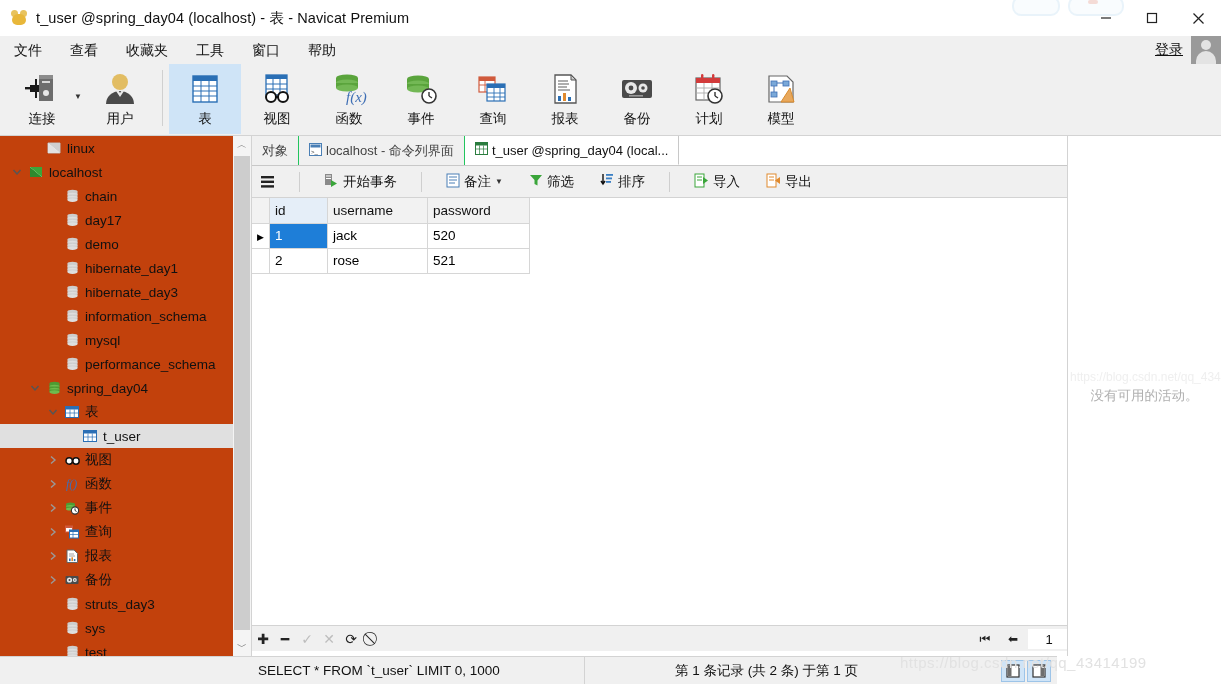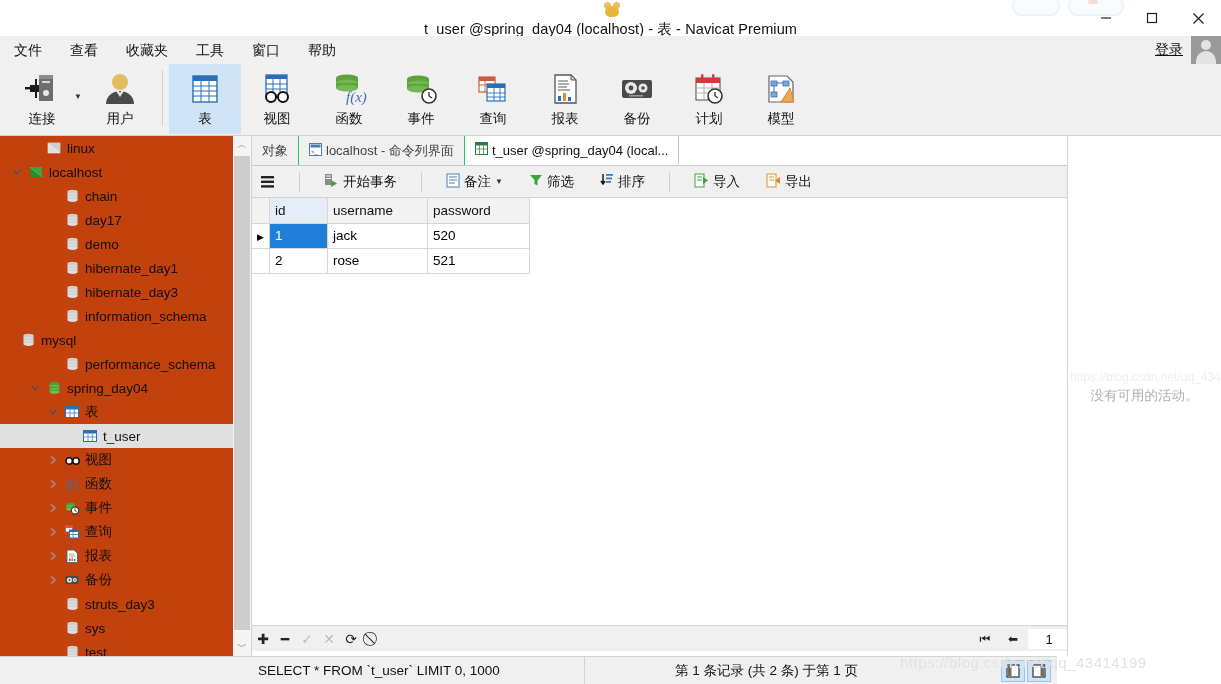--- a/index.html
+++ b/index.html
@@ -9,21 +9,21 @@
     font-size: 13px;
     color: #000;
     background: #ffffff;
     overflow: hidden;
   }
   #app { position: relative; width: 1221px; height: 684px; background: #ffffff; }
 
   
   .titlebar {
     position: absolute; left: 0; top: 0; width: 1221px; height: 36px;
-    background: #ffffff; display: flex; align-items: center; flex-direction: column;
+    background: #ffffff; display: flex; align-items: center;
   }
   .title-icon {
     width: 20px; height: 20px; margin-left: 9px; margin-right: 7px;
     position: relative; flex: none;
   }
   .title-icon .c1 { position: absolute; width: 14px; height: 11px; left: 3px; top: 6px;
     background: #e8b73a; border-radius: 7px 7px 6px 6px; }
   .title-icon .c2 { position: absolute; width: 7px; height: 7px; left: 2px; top: 2px;
     background: #e8c35e; border-radius: 50%; }
   .title-icon .c3 { position: absolute; width: 7px; height: 7px; left: 11px; top: 2px;
@@ -539,21 +539,21 @@
               <rect x="1.5" y="2.5" width="10" height="3" fill="#cdcdcd"></rect>
               <ellipse cx="6.5" cy="5.5" rx="5" ry="1.8" fill="#dedede"></ellipse>
               <rect x="1.5" y="5.5" width="10" height="3" fill="#cdcdcd"></rect>
               <ellipse cx="6.5" cy="8.5" rx="5" ry="1.8" fill="#dedede"></ellipse>
               <rect x="1.5" y="8.5" width="10" height="2.6" fill="#cdcdcd"></rect>
               <ellipse cx="6.5" cy="11.1" rx="5" ry="1.8" fill="#dedede"></ellipse>
             </svg>
           </span>
           <span class="tree-label">information_schema</span>
         </div>
-        <div class="tree-row" style="">
+        <div class="tree-row" style="padding-left: 44px;">
           <span class="tw"></span>
           <span class="tree-ico">
             <svg xmlns="http://www.w3.org/2000/svg" width="13" height="14" viewBox="0 0 13 14">
               <ellipse cx="6.5" cy="2.5" rx="5" ry="1.8" fill="#cdcdcd"></ellipse>
               <rect x="1.5" y="2.5" width="10" height="3" fill="#cdcdcd"></rect>
               <ellipse cx="6.5" cy="5.5" rx="5" ry="1.8" fill="#dedede"></ellipse>
               <rect x="1.5" y="5.5" width="10" height="3" fill="#cdcdcd"></rect>
               <ellipse cx="6.5" cy="8.5" rx="5" ry="1.8" fill="#dedede"></ellipse>
               <rect x="1.5" y="8.5" width="10" height="2.6" fill="#cdcdcd"></rect>
               <ellipse cx="6.5" cy="11.1" rx="5" ry="1.8" fill="#dedede"></ellipse>

